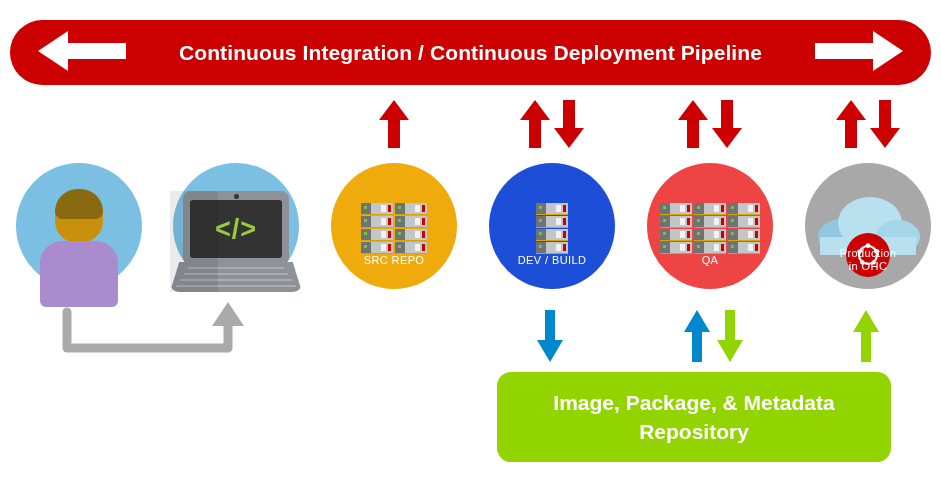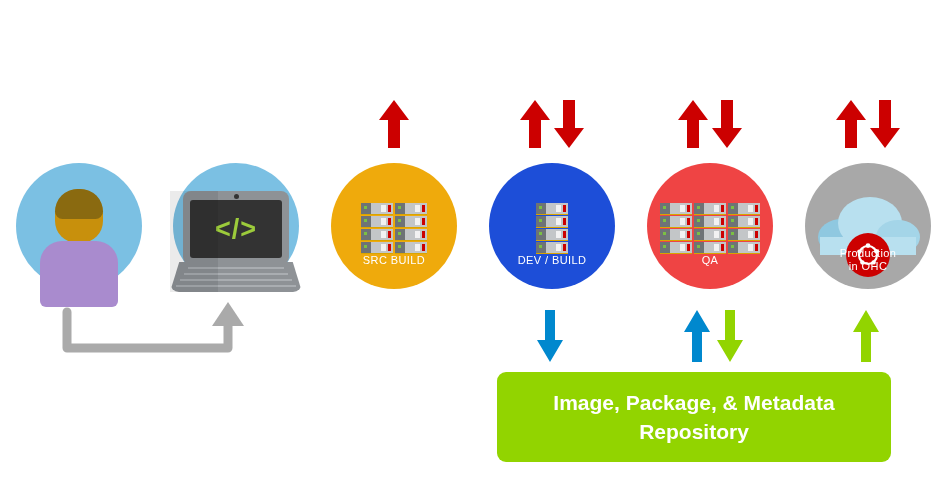--- a/index.html
+++ b/index.html
@@ -256,21 +256,21 @@
   }
 
   
   .repo-box {
     position: absolute;
     left: 497px;
     top: 372px;
     width: 394px;
     height: 90px;
     background: #92D400;
-    border-radius: 9px;
+    border-radius: 14px;
     display: flex;
     align-items: center;
     justify-content: center;
   }
   .repo-text {
     color: #ffffff;
     font-size: 21px;
     font-weight: bold;
     text-align: center;
     line-height: 29px;
@@ -282,20 +282,33 @@
     position: absolute;
     left: 62px;
     top: 300px;
   }
 </style>
 </head>
 <body>
 
 <div id="canvas">
 
+  <div class="banner">
+    <div class="banner-arrow left">
+      <svg width="96" height="48" viewBox="0 0 96 48">
+        <path d="M4 24 L34 4 L34 16 L92 16 L92 32 L34 32 L34 44 Z" fill="#ffffff"></path>
+      </svg>
+    </div>
+    <div class="banner-title">Continuous Integration / Continuous Deployment Pipeline</div>
+    <div class="banner-arrow right">
+      <svg width="96" height="48" viewBox="0 0 96 48">
+        <path d="M92 24 L62 4 L62 16 L4 16 L4 32 L62 32 L62 44 Z" fill="#ffffff"></path>
+      </svg>
+    </div>
+  </div>
 
   <div class="node" style="left:16px; top:163px; width:126px; height:126px; background:#7BC0E3;">
     <div style="position:absolute;inset:0;">
       <div class="avatar-head"></div>
       <div class="avatar-hair"></div>
       <div class="avatar-neck"></div>
       <div class="avatar-arm l"></div>
       <div class="avatar-arm r"></div>
       <div class="avatar-body"></div>
     </div>
@@ -367,21 +380,21 @@
             <span class="bar-r"></span>
           </div>
         <div class="rack-unit">
             <span class="blk"></span>
             <span class="led"></span>
             <span class="bar-w"></span>
             <span class="bar-r"></span>
           </div>
       </div>
     </div>
-    <div class="node-label" style="bottom:22px;">SRC BUILD</div>
+    <div class="node-label" style="bottom:22px;">SRC REPO</div>
   </div>
 
   <div class="node" style="left:489px; top:163px; width:126px; height:126px; background:#1d4ed8;">
     <div class="racks">
       <div class="rack">
         <div class="rack-unit">
             <span class="blk"></span>
             <span class="led"></span>
             <span class="bar-w"></span>
             <span class="bar-r"></span>

